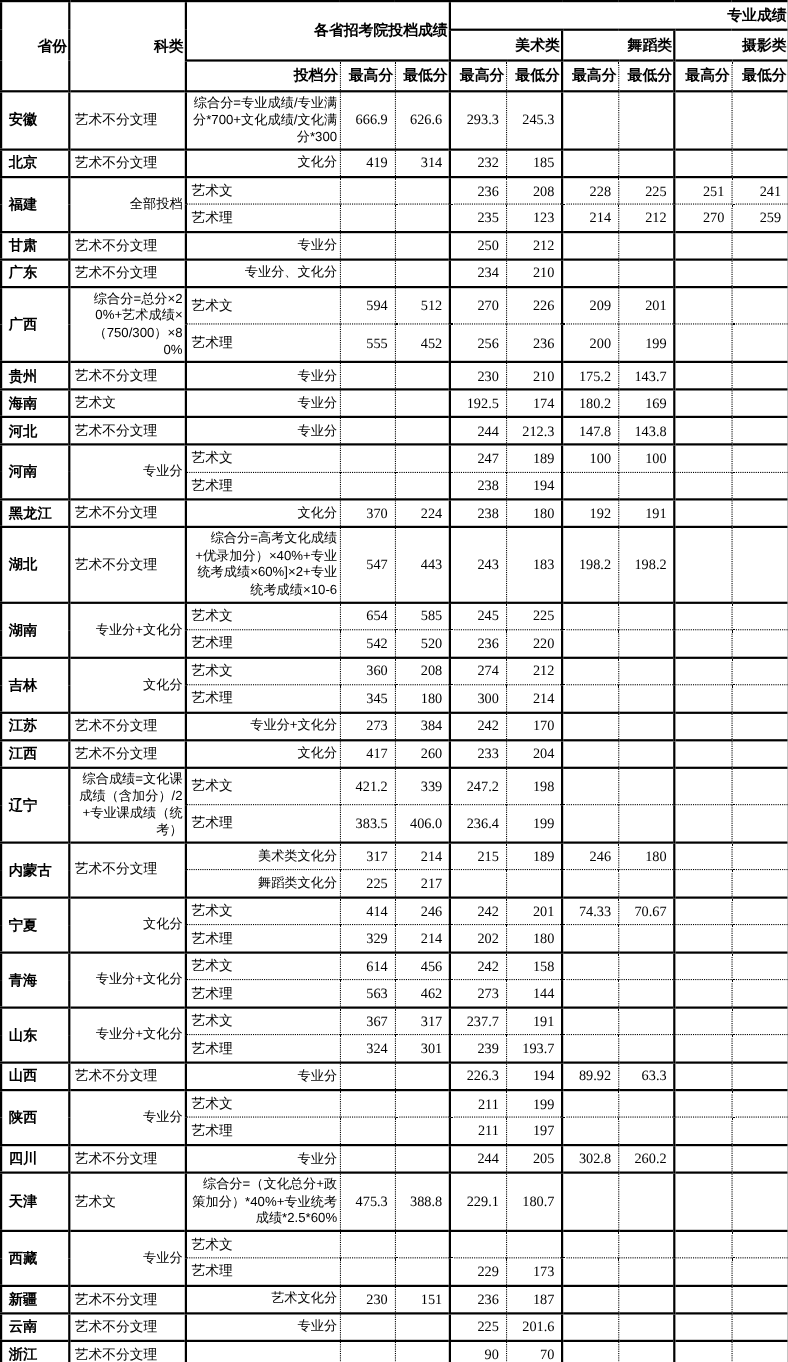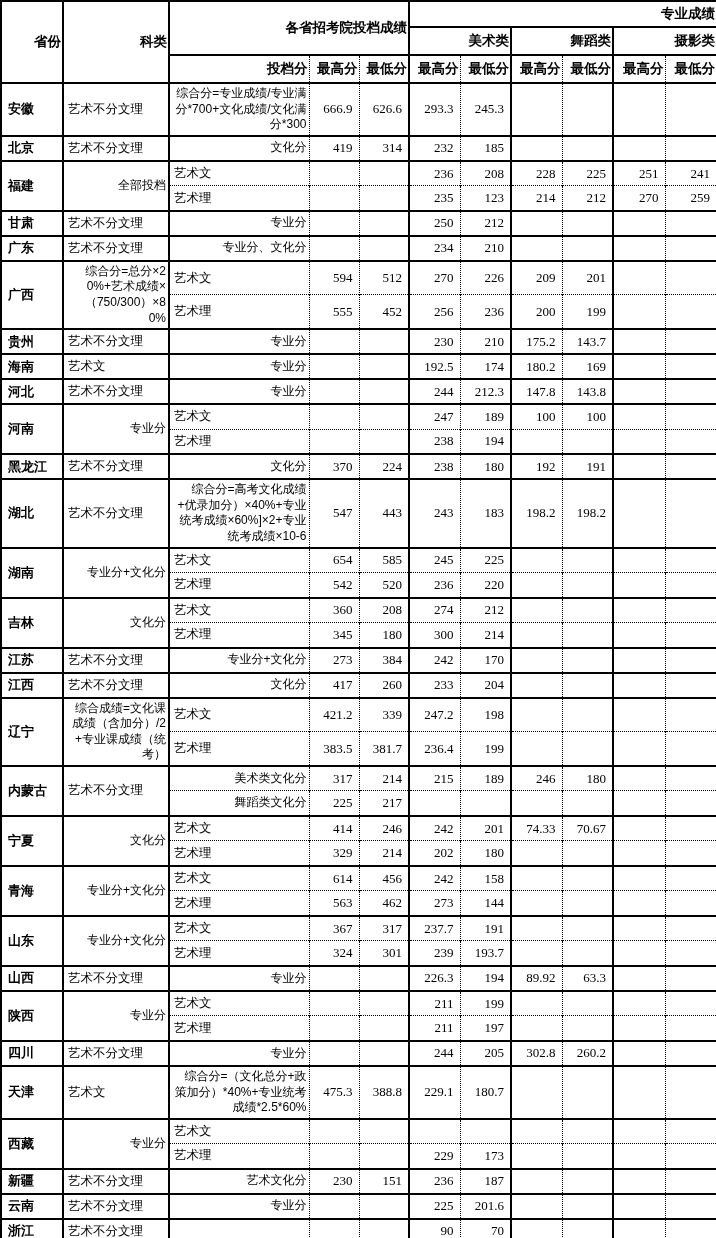--- a/index.html
+++ b/index.html
@@ -385,21 +385,21 @@
         <td class="num ls">247.2</td>
         <td class="num">198</td>
         <td class="num ls"></td>
         <td class="num"></td>
         <td class="num ls"></td>
         <td class="num"></td>
       </tr>
       <tr>
         <td class="cat ls">艺术理</td>
         <td class="num">383.5</td>
-        <td class="num">381.7</td>
+        <td class="num">406.0</td>
         <td class="num ls">236.4</td>
         <td class="num">199</td>
         <td class="num ls"></td>
         <td class="num"></td>
         <td class="num ls"></td>
         <td class="num"></td>
       </tr>
       <tr class="prov-start">
         <td class="prov" rowspan="2">内蒙古</td>
         <td class="cat ls" rowspan="2">艺术不分文理</td>

